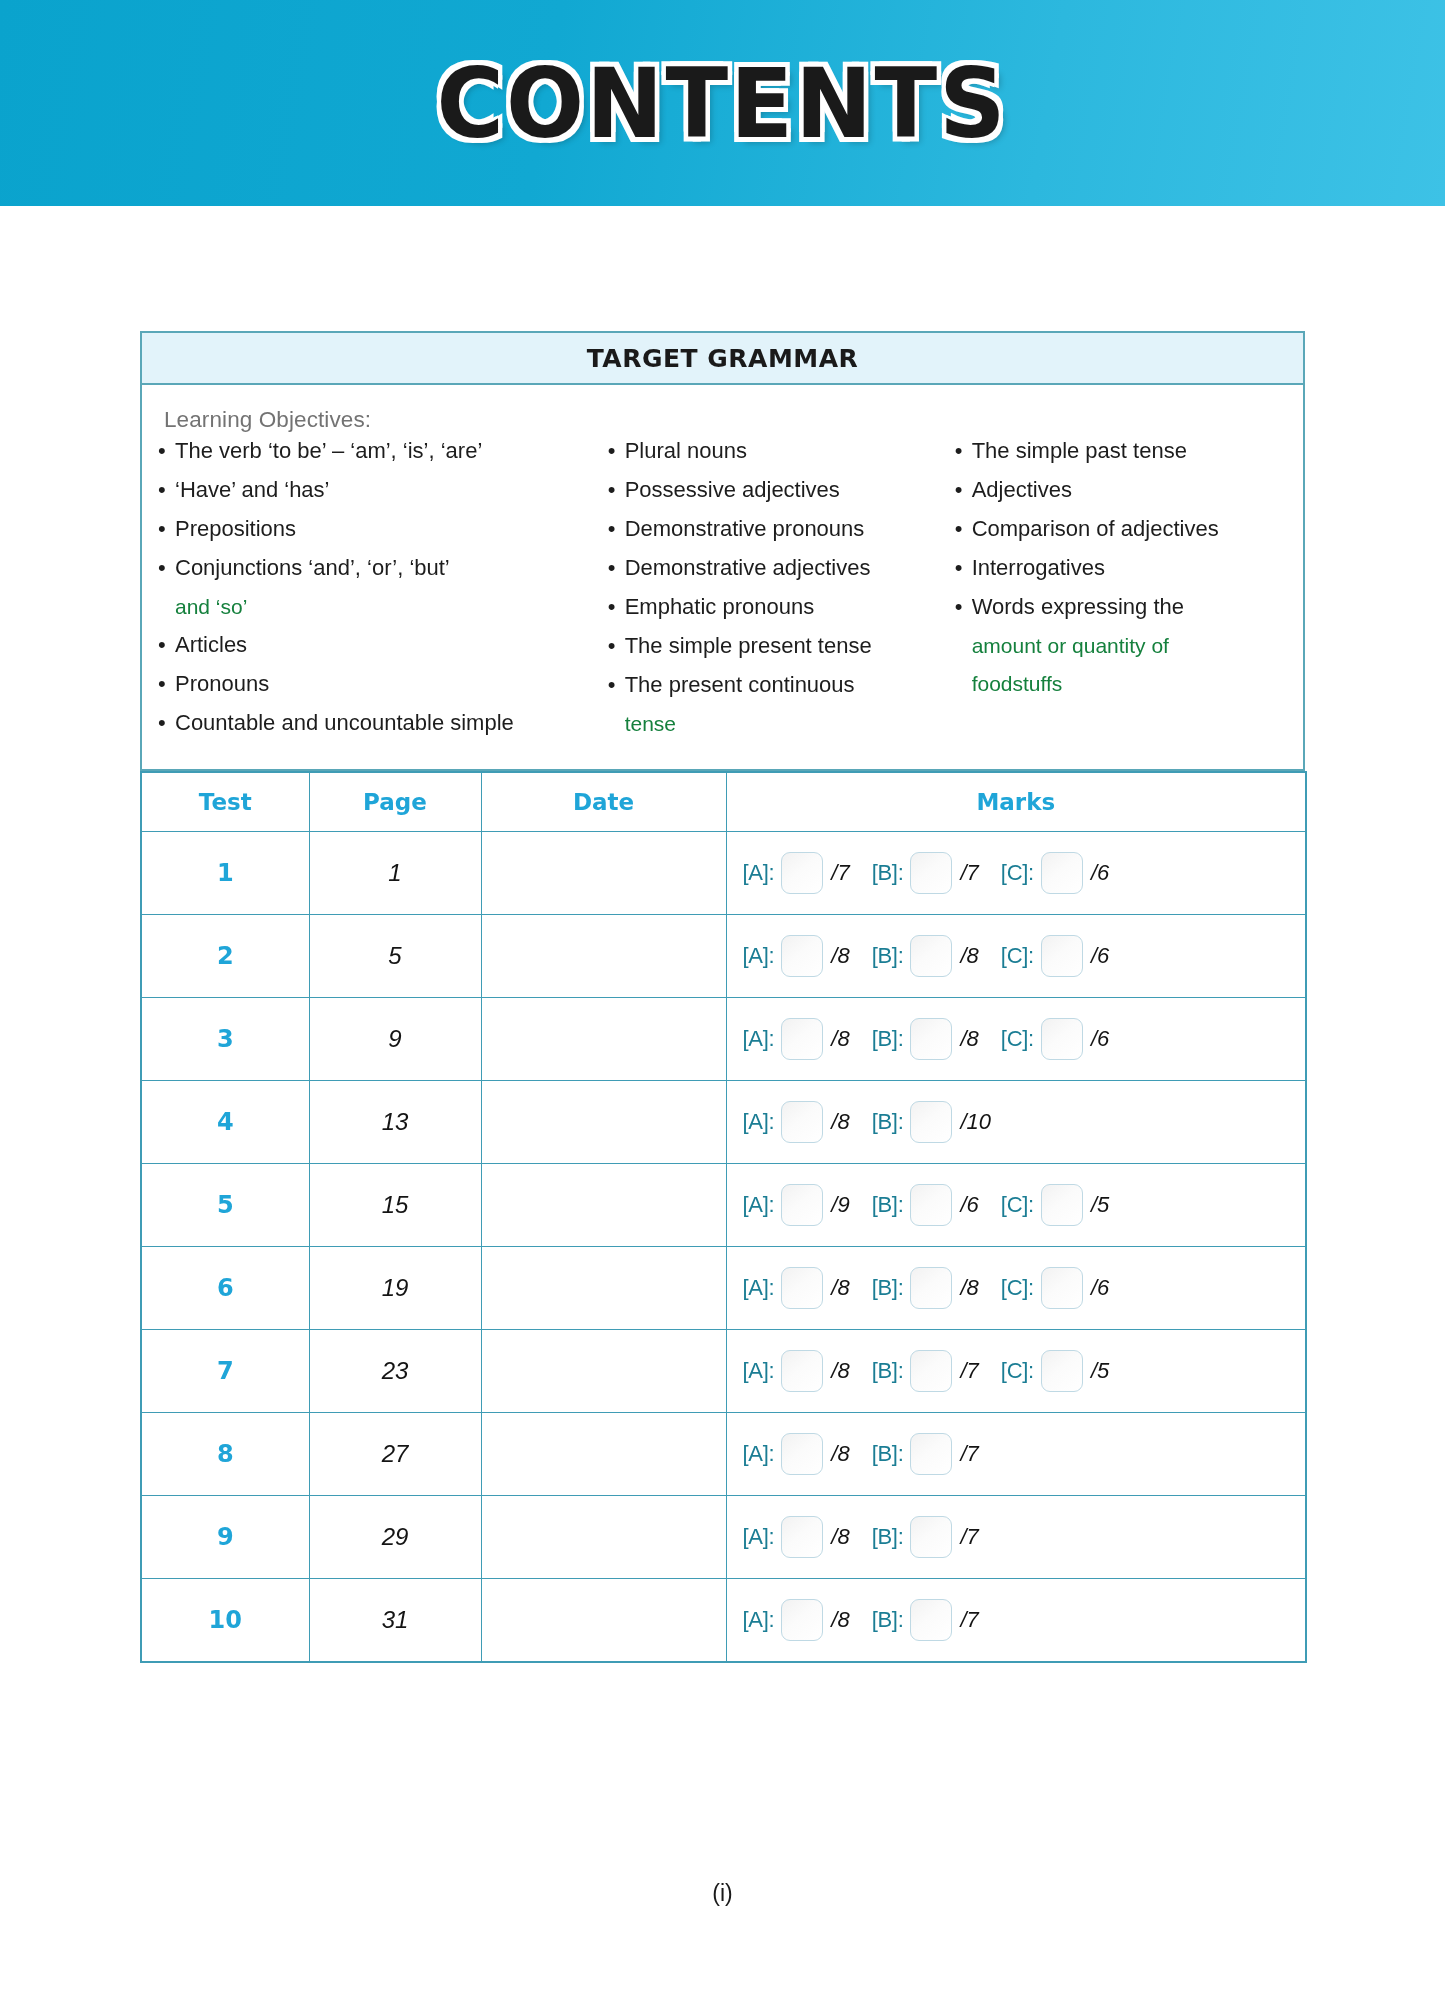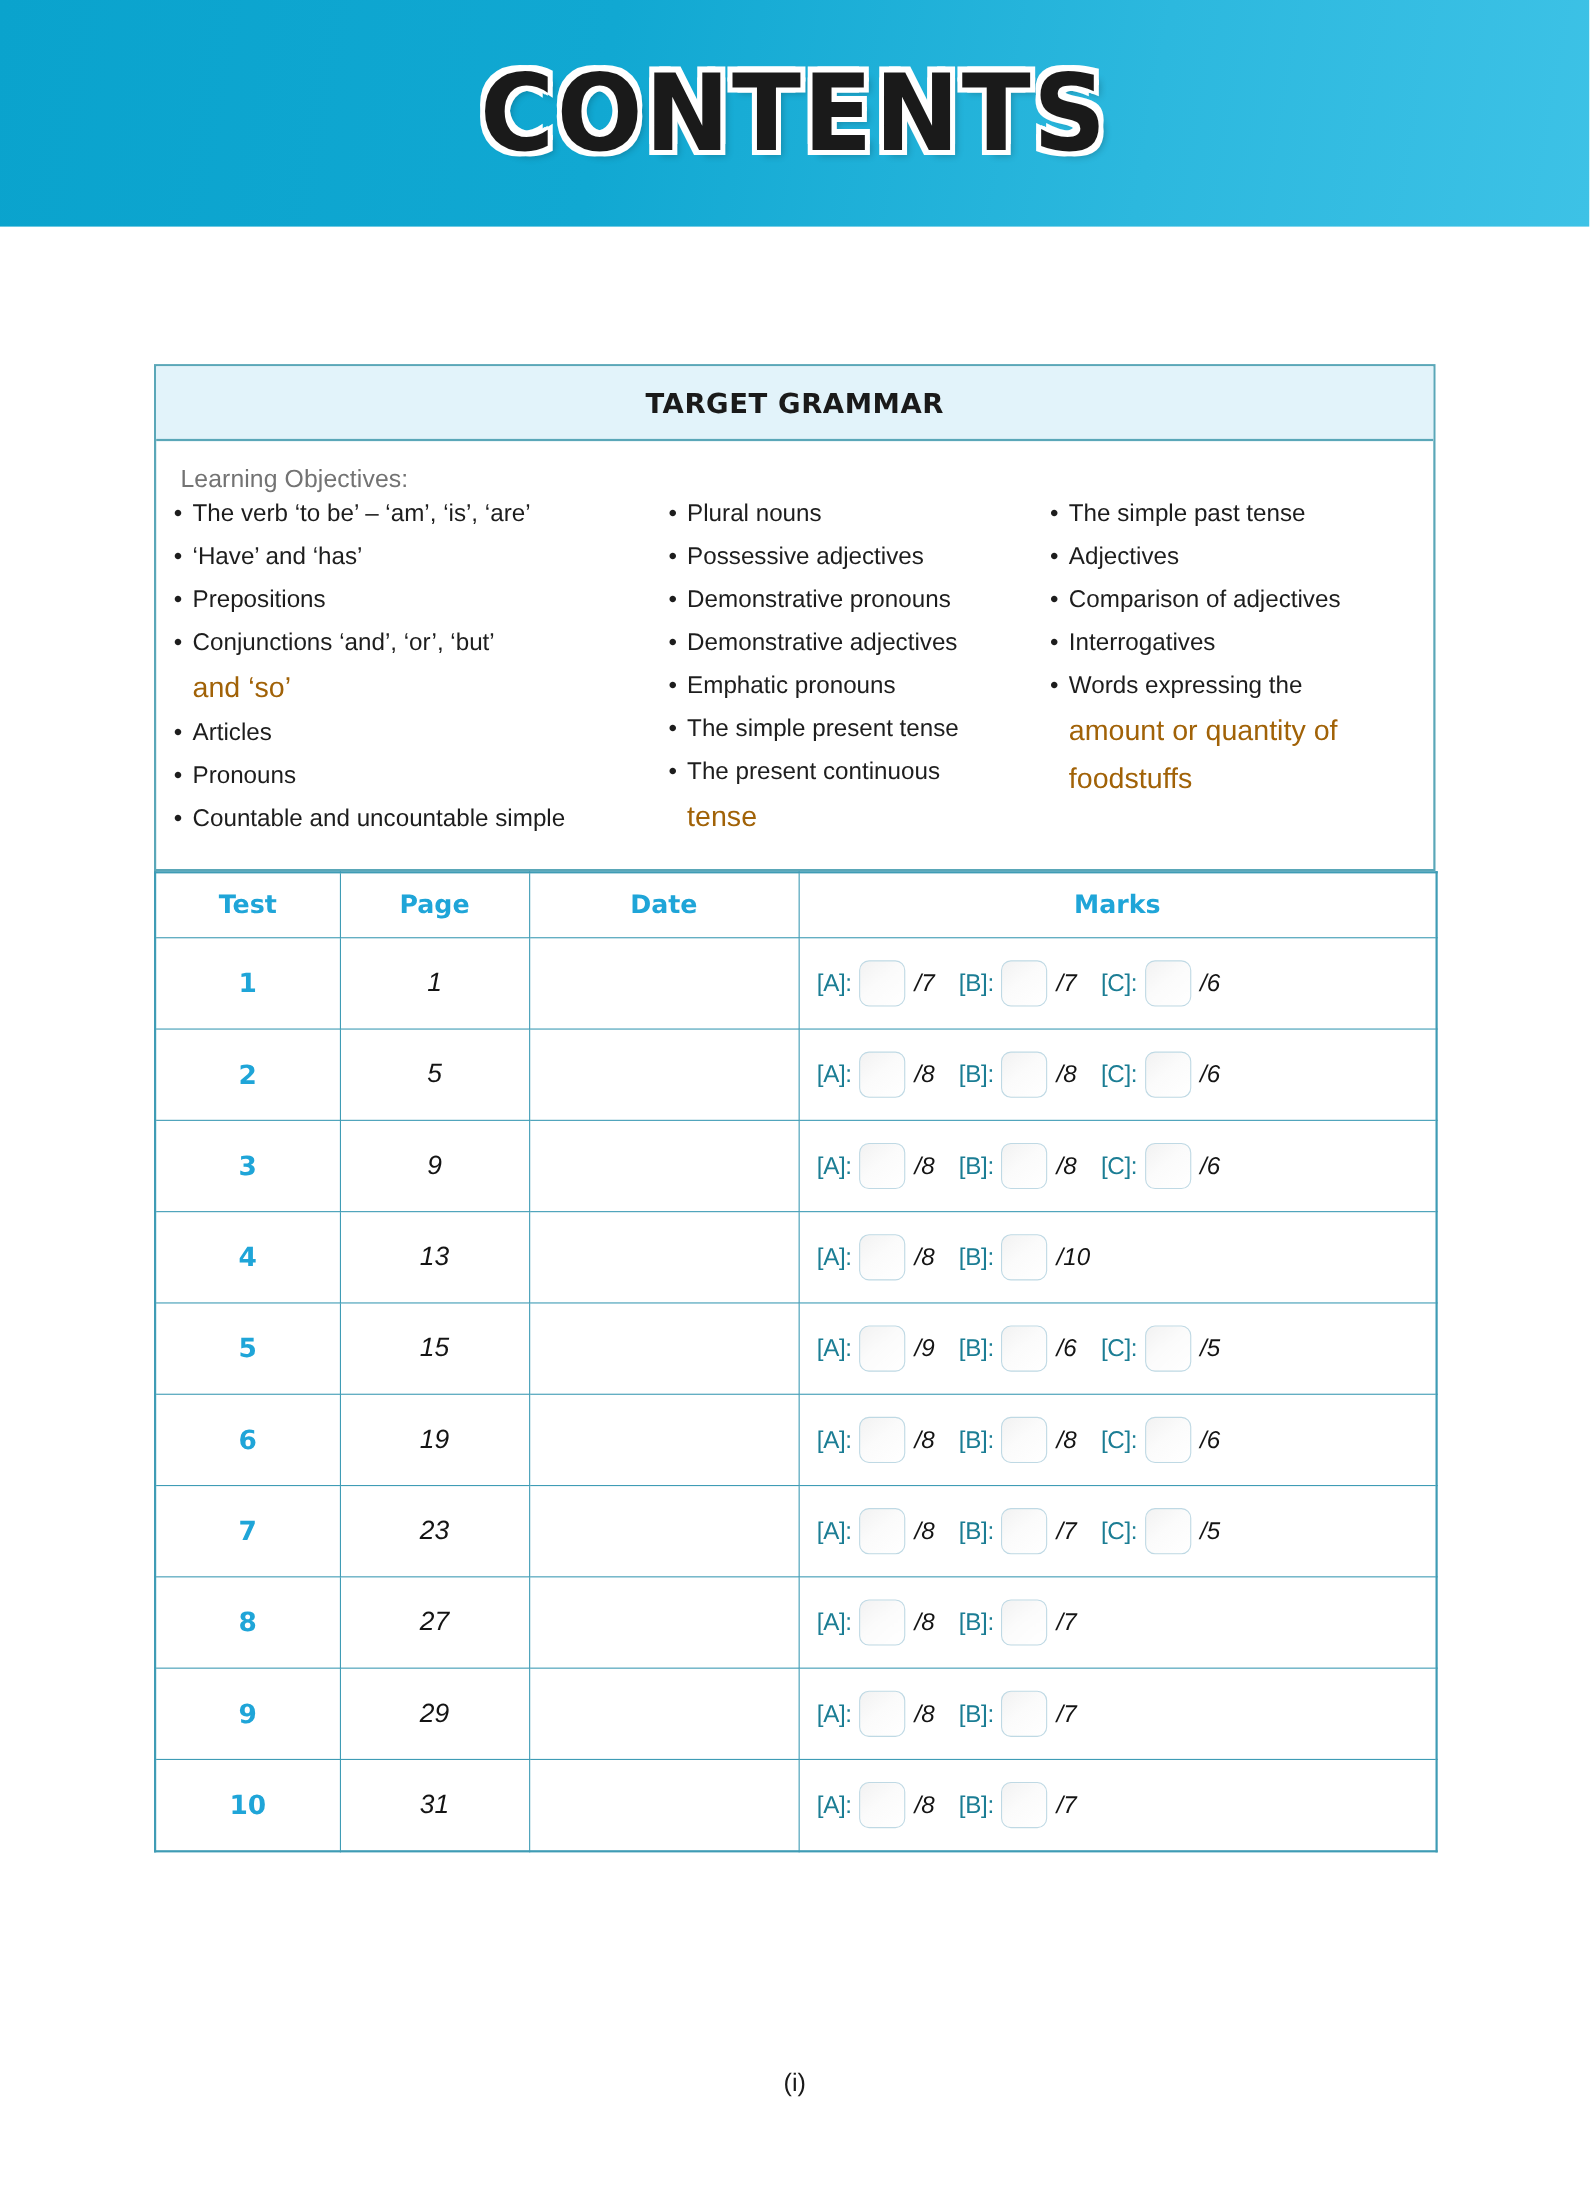--- a/index.html
+++ b/index.html
@@ -49,21 +49,21 @@
   }
 
   
   .tg-panel {
     border: 2px solid #5aa7b8;
     background: #ffffff;
   }
   .tg-head {
     background: #e2f3fa;
     border-bottom: 2px solid #5aa7b8;
-    height: 68px;
+    height: 52px;
     display: flex;
     align-items: center;
     justify-content: center;
   }
   .tg-head-title {
     font-family: "DejaVu Sans", sans-serif;
     font-weight: 700;
     font-size: 25px;
     letter-spacing: 0.5px;
     color: #1a1a1a;
@@ -99,22 +99,22 @@
   .lo-bullet {
     width: 17px;
     flex: 0 0 17px;
     font-size: 22px;
     line-height: 1.0;
     color: #1d1d1d;
   }
   .lo-text { }
   .lo-cont {
     padding-left: 17px;
-    font-size: 26px;
-    color: #a16207;
+    font-size: 21px;
+    color: #15803d;
     line-height: 1.0;
     margin-bottom: 17px;
     white-space: nowrap;
   }
 
   
   table.contents-table {
     width: 1165px;
     border-collapse: collapse;
     border: 2px solid #3f9cb5;

